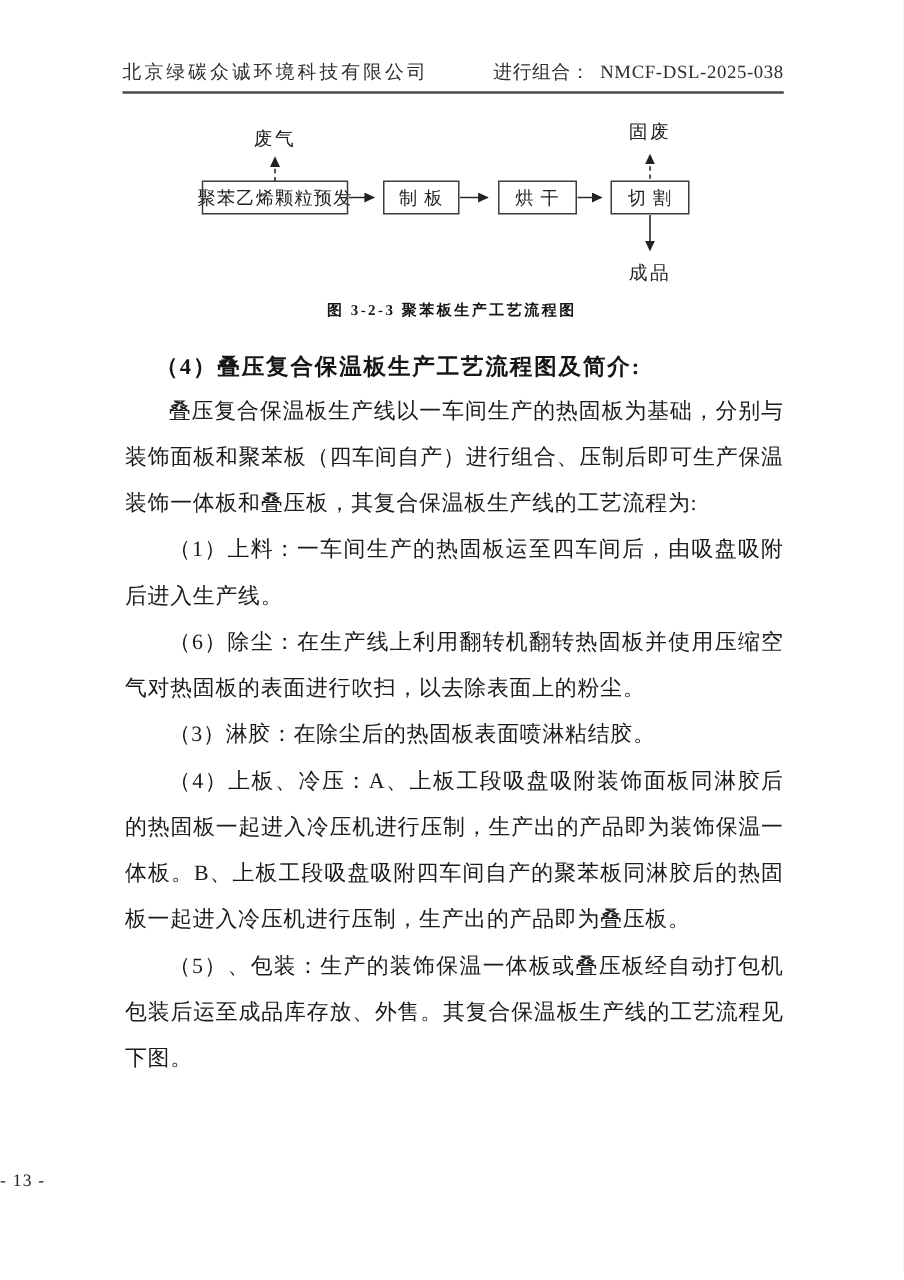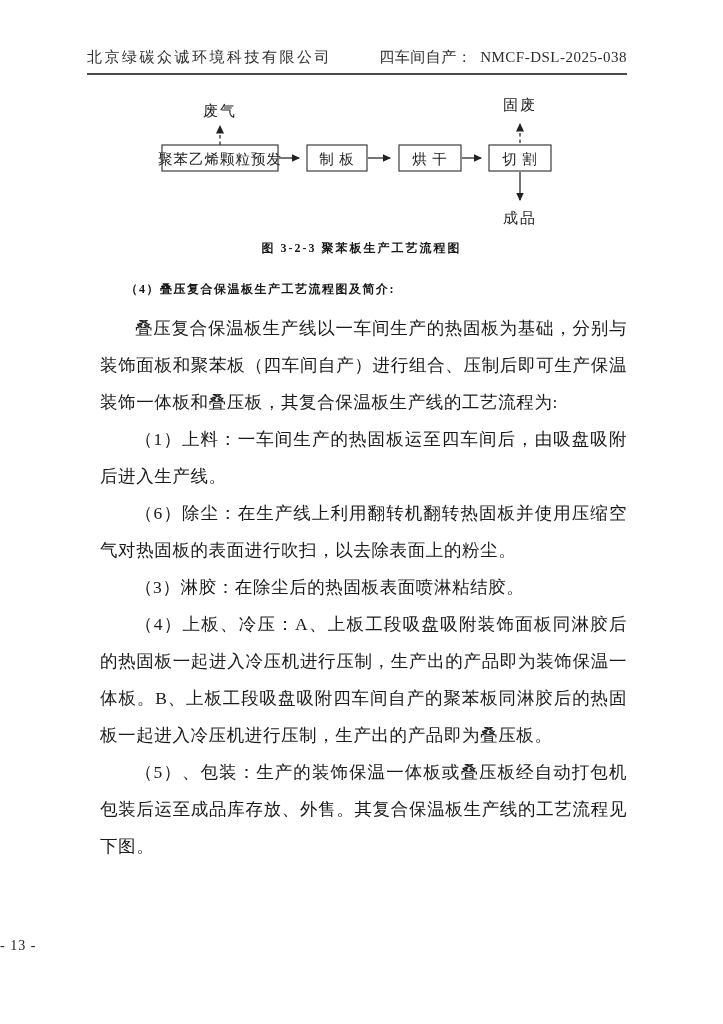--- a/index.html
+++ b/index.html
@@ -14,21 +14,21 @@
     margin: 0 auto;
     background: #ffffff;
     font-family: "Liberation Serif", "DejaVu Serif", serif;
     color: #1c1c1c;
     overflow: hidden;
   }
   
   .header {
     position: absolute;
     top: 48px;
-    left: 87px;
+    left: 98px;
     right: 96px;
     display: flex;
     justify-content: space-between;
     align-items: flex-end;
     padding-bottom: 6px;
     border-bottom: 2px solid #4a4a4a;
     font-size: 15px;
     color: #2e2e2e;
   }
   .header .company {
@@ -76,23 +76,23 @@
     width: 723px;
     text-align: center;
     font-size: 12px;
     font-weight: bold;
     letter-spacing: 2px;
     color: #161616;
   }
   .section-heading {
     position: absolute;
     top: 281px;
-    left: 104px;
+    left: 92px;
     width: 527px;
-    font-size: 12px;
+    font-size: 18px;
     font-weight: bold;
     letter-spacing: 1.5px;
     text-indent: 1.8em;
     color: #161616;
   }
   
   .body-text {
     position: absolute;
     top: 310px;
     left: 100px;
@@ -119,21 +119,21 @@
     letter-spacing: 1px;
   }
 </style>
 </head>
 <body>
 
 <div class="page">
 
   <div class="header">
     <span class="company">北京绿碳众诚环境科技有限公司</span>
-    <span class="fileno"><span>四车间自产：</span><span class="num">NMCF-DSL-2025-038</span></span>
+    <span class="fileno"><span>进行组合：</span><span class="num">NMCF-DSL-2025-038</span></span>
   </div>
 
   <div class="flowchart">
     <svg width="723" height="145" viewBox="0 0 723 145">
       <defs>
         <marker id="arrow" markerWidth="10" markerHeight="9" refX="7.5" refY="4" orient="auto" markerUnits="userSpaceOnUse">
           <polygon points="0,0 8.5,4 0,8" fill="#222222"></polygon>
         </marker>
       </defs>
 

